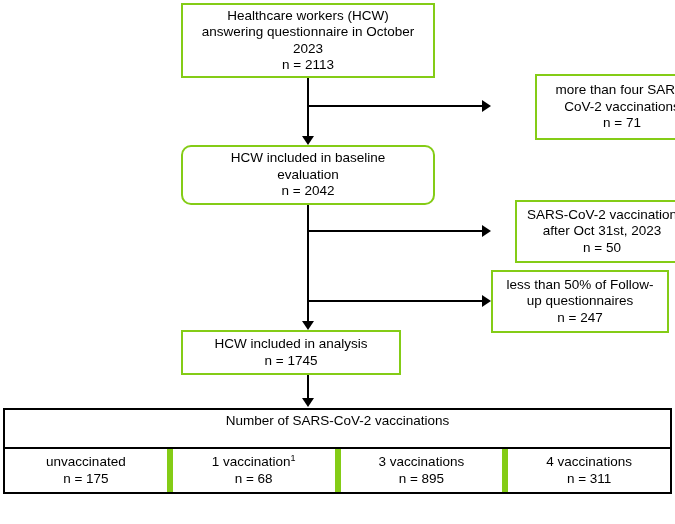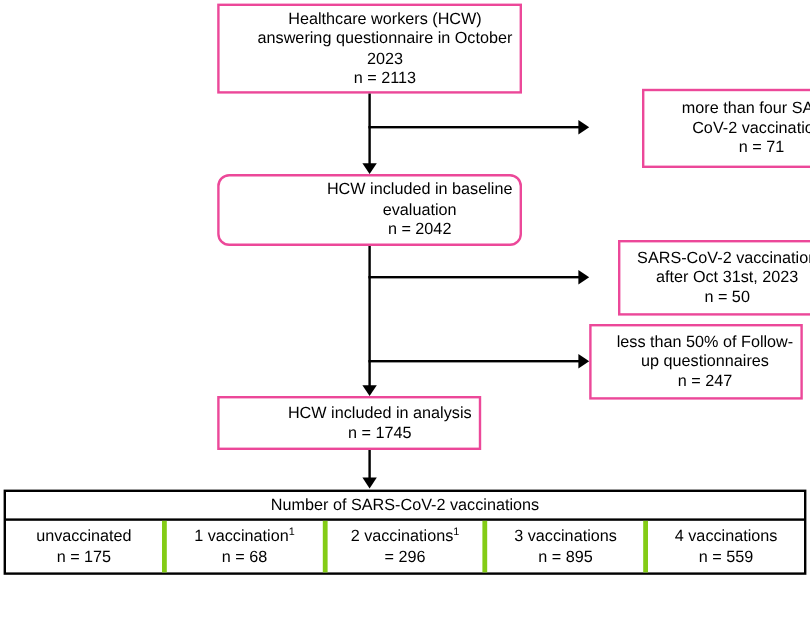--- a/index.html
+++ b/index.html
@@ -12,25 +12,25 @@
     width: 675px;
     height: 524px;
     background: #ffffff;
     font-family: "Liberation Sans", sans-serif;
     color: #000000;
     overflow: hidden;
   }
   .box {
     position: absolute;
     box-sizing: border-box;
-    border: 2px solid #ec4899;
+    border: 2px solid #84cc16;
     background: #ffffff;
     display: flex;
     align-items: center;
-    justify-content: flex-end;
+    justify-content: center;
     text-align: center;
     font-size: 13.5px;
     line-height: 16.5px;
     padding: 2px 6px;
   }
   .box .txt { white-space: pre-line; }
 
   
   #box-enrollment { left: 181px; top: 3px;   width: 254px; height: 75px; }
   #box-baseline   { left: 181px; top: 145px; width: 254px; height: 60px; border-radius: 10px; }
@@ -76,30 +76,30 @@
     box-sizing: border-box;
     border: 2px solid #000000;
     background: #ffffff;
   }
   #table-vaccinations .thead {
     box-sizing: border-box;
     border-bottom: 2px solid #000000;
     text-align: center;
     font-size: 13.5px;
     line-height: 16px;
-    padding: 3px 0 3px 0;
+    padding: 3px 0 18px 0;
   }
   #table-vaccinations .trow {
     display: flex;
     border-radius: 13px;
   }
   #table-vaccinations .tcell {
     box-sizing: border-box;
     flex: 1 1 0;
-    border-left: 4px solid #84cc16;
+    border-left: 6px solid #84cc16;
     text-align: center;
     font-size: 13.5px;
     line-height: 17px;
     padding: 4px 2px 5px 2px;
     white-space: pre-line;
   }
   #table-vaccinations .tcell:first-child { border-left: none; }
   sup { font-size: 9px; vertical-align: super; line-height: 0; }
 
   #footnote {
@@ -167,20 +167,19 @@
   <div class="arrow-right" style="left:482px; top:295px;"></div>
 
   <div class="vline" style="left:307px; top:375px; height:24px;"></div>
   <div class="arrow-down" style="left:302px; top:398px;"></div>
 
   <div id="table-vaccinations">
     <div class="thead">Number of SARS-CoV-2 vaccinations</div>
     <div class="trow">
       <div class="tcell"><span>unvaccinated</span><br><span>n = 175</span></div>
       <div class="tcell"><span>1 vaccination</span><sup>1</sup><br><span>n = 68</span></div>
-      <div class="tcell"><span>2 vaccinations</span><sup>1</sup><br><span>= 296</span></div>
       <div class="tcell"><span>3 vaccinations</span><br><span>n = 895</span></div>
-      <div class="tcell"><span>4 vaccinations</span><br><span>n = 559</span></div>
+      <div class="tcell"><span>4 vaccinations</span><br><span>n = 311</span></div>
     </div>
   </div>
 
 
 </div>
 
 </body></html>

